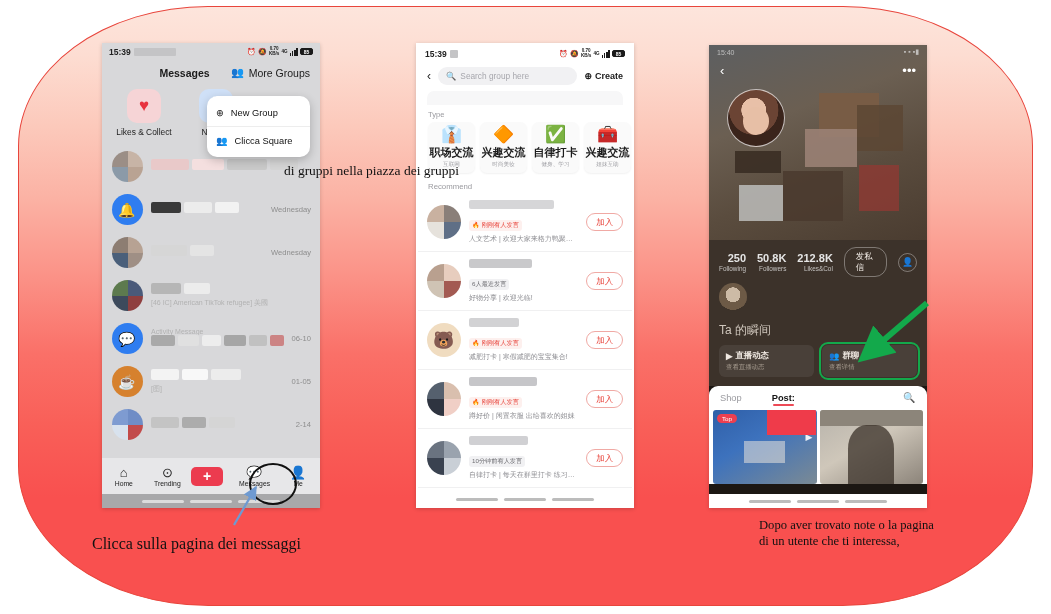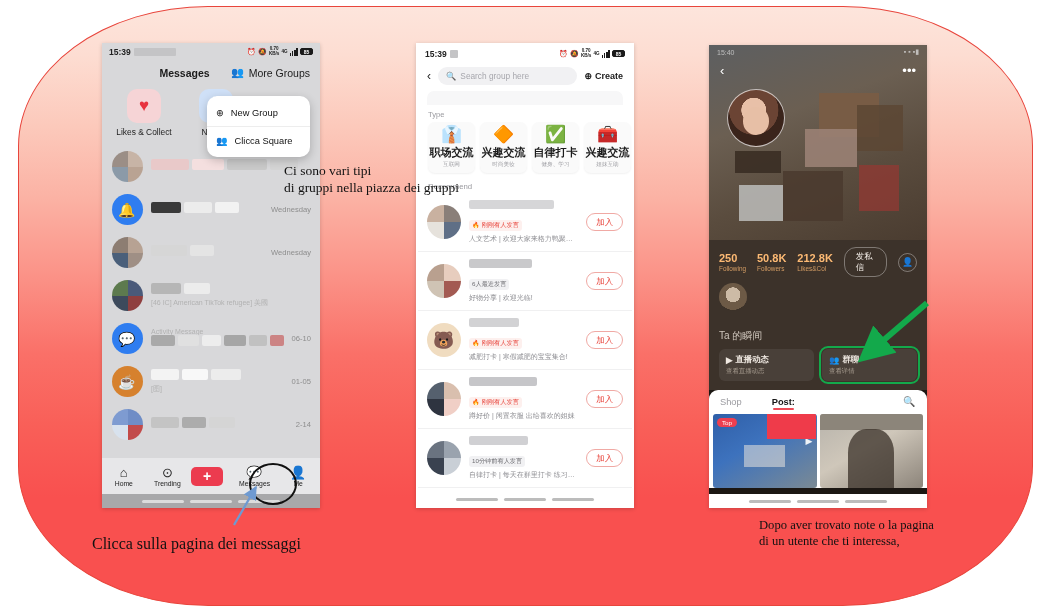--- a/index.html
+++ b/index.html
@@ -143,32 +143,32 @@
             padding:4px 11px; color:#fff; font-size:13px; }
   .p3-avatar { position:absolute; left:18px; top:44px; width:58px; height:58px;
                border-radius:50%; border:1.6px solid rgba(255,255,255,.7);
                background:radial-gradient(circle at 46% 36%,#e8c0a8 0 26%,#6b4434 27% 52%,#3a241b 53% 100%);
                overflow:hidden; }
   .p3-avatar .face { position:absolute; left:26%; top:30%; width:48%; height:50%;
                      border-radius:50%; background:#e7bfa6; }
   .mos { position:absolute; }
   .p3-stats { background:#3c322a; padding:7px 10px 6px;
               display:flex; align-items:center; gap:11px; }
-  .stat { text-align:left; color:#fdba74; }
+  .stat { text-align:right; color:#e5e5e5; }
   .stat .v { font-size:11px; font-weight:bold; }
   .stat .k { font-size:6.4px; opacity:.78; margin-top:1px; }
   .p3-msgbtn { margin-left:auto; border:1px solid rgba(255,255,255,.35);
                border-radius:12px; padding:3px 11px; font-size:8.4px; color:#f3ede7; }
   .p3-addbtn { width:24px; height:19px; border:1px solid rgba(255,255,255,.35);
                border-radius:10px; display:flex; align-items:center;
                justify-content:center; font-size:9px; color:#f3ede7; }
   .p3-moments { background:#3c322a; padding:0 10px 6px; }
   .p3-moments .dogav { width:28px; height:28px; border-radius:50%;
       background:radial-gradient(circle at 50% 42%,#cdbba6 0 34%,#6d5a46 35% 70%,#3b3128 71% 100%); }
-  .p3-moments .mtxt { font-size:10px; color:#cfc6bc; margin-top:18px; }
+  .p3-moments .mtxt { font-size:12px; color:#cfc6bc; margin-top:11px; }
   .p3-cards { background:#3c322a; display:flex; gap:8px; padding:0 10px 9px; }
   .p3card { flex:1; background:rgba(255,255,255,.07); border-radius:6px; padding:5px 7px; }
   .p3card .c1 { font-size:8.4px; color:#f0e9e2; font-weight:600;
                 display:flex; align-items:center; gap:3px; }
   .p3card .c2 { font-size:6.4px; color:#a79c90; margin-top:2px; }
   .p3card.hl { outline:2.2px solid #13a94b; outline-offset:1px; }
   .p3-tabs { background:#fff; border-radius:9px 9px 0 0;
              display:flex; align-items:center; gap:30px; padding:6px 11px 3px; }
   .p3-tabs .tab { font-size:9.3px; color:#9b9ba0; }
   .p3-tabs .tab.on { color:#161616; font-weight:600; position:relative; }
@@ -608,21 +608,20 @@
       </div>
     </div>
     <div class="homebar" style="background:#fff">
         <i style="background:#bcbcbc"></i>
         <i style="background:#bcbcbc"></i>
         <i style="background:#bcbcbc"></i>
       </div>
   </div>
 
   <div class="anno" id="anno1">
-    <div>Ci sono vari tipi</div>
     <div>di gruppi nella piazza dei gruppi</div>
   </div>
 
   <div class="anno" id="anno2">Clicca sulla pagina dei messaggi</div>
 
   <div class="anno" id="anno3">
     <div>Dopo aver trovato note o la pagina</div>
     <div>di un utente che ti interessa,</div>
   </div>
 

